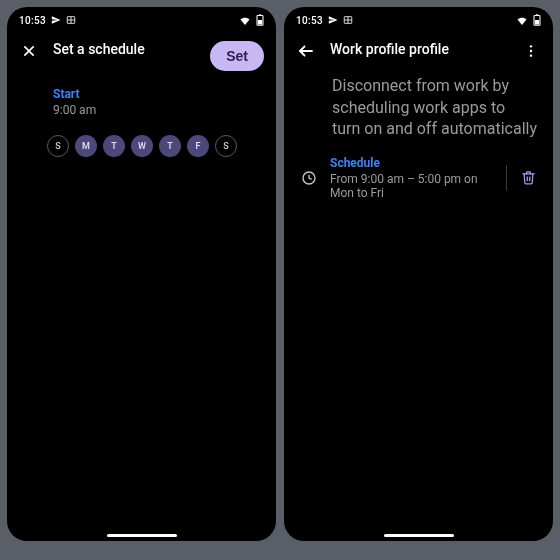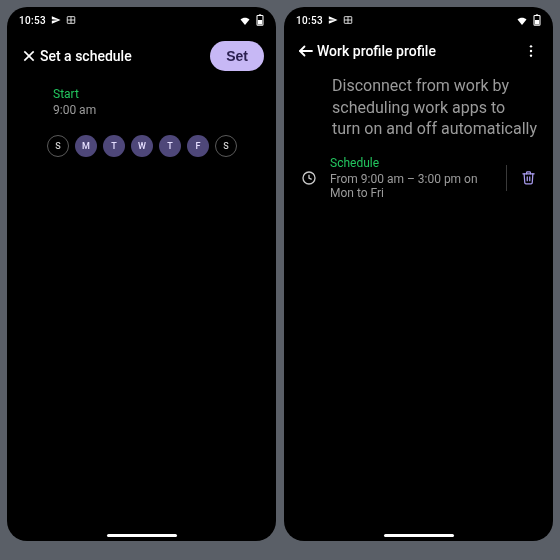--- a/index.html
+++ b/index.html
@@ -14,33 +14,33 @@
     color: #fff;
   }
   .statusbar {
     display: flex; justify-content: space-between; align-items: center;
     height: 26px; padding: 0 12px; font-size: 10px; font-weight: 500;
     letter-spacing: 0.3px;
   }
   .statusbar .left, .statusbar .right { display: flex; align-items: center; gap: 5px; }
   .statusbar svg { display: block; }
   .appbar {
-    display: flex; align-items: center; gap: 1px;
+    display: flex; align-items: flex-start; gap: 14px;
     padding: 8px 12px 6px 12px;
   }
   .appbar .title { font-size: 14px; font-weight: 500; flex: 1; }
   .appbar .icon-btn { width: 20px; height: 20px; display:flex; align-items:center; justify-content:center; }
   .set-btn {
     background: #c7b8f5; color: #2b2050;
     font-size: 14px; font-weight: 600;
     padding: 7px 16px; border-radius: 18px; border: none;
   }
   .content { padding: 4px 30px 0 46px; }
   .content2 { padding: 4px 14px 0 14px; }
-  .row-label { font-size: 12px; font-weight: 400; color: #22c55e; }
+  .row-label { font-size: 12px; font-weight: 700; color: #3b82f6; }
   .row-sub { font-size: 12px; color: #9b9b9b; margin-top: 2px; }
   .days {
     display: flex; gap: 6px; margin: 18px 0 18px -6px;
   }
   .day {
     width: 22px; height: 22px; border-radius: 50%;
     display: flex; align-items: center; justify-content: center;
     font-size: 9px; font-weight: 500;
   }
   .day.off { border: 1px solid #5a5a5a; color: #cfcfcf; }
@@ -192,21 +192,21 @@
 
       <div class="sched-row">
         <div class="sched-icon">
           <svg width="16" height="16" viewBox="0 0 24 24" fill="none" stroke="#c9c9c9" stroke-width="2">
               <circle cx="12" cy="12" r="9"></circle>
               <polyline points="12 7 12 12 16 14"></polyline>
             </svg>
         </div>
         <div class="sched-text">
           <div class="row-label">Schedule</div>
-          <div class="row-sub">From 9:00 am – 3:00 pm on Mon to Fri</div>
+          <div class="row-sub">From 9:00 am – 5:00 pm on Mon to Fri</div>
         </div>
         <div class="divider-v"></div>
         <div class="trash accent">
           <svg width="15" height="15" viewBox="0 0 24 24" fill="none" stroke="#a99cf0" stroke-width="2" stroke-linecap="round">
               <polyline points="3 6 5 6 21 6"></polyline>
               <path d="M19 6l-1 14a2 2 0 0 1-2 2H8a2 2 0 0 1-2-2L5 6"></path>
               <path d="M10 11v6M14 11v6"></path>
               <path d="M9 6V4a1 1 0 0 1 1-1h4a1 1 0 0 1 1 1v2"></path>
             </svg>
         </div>

